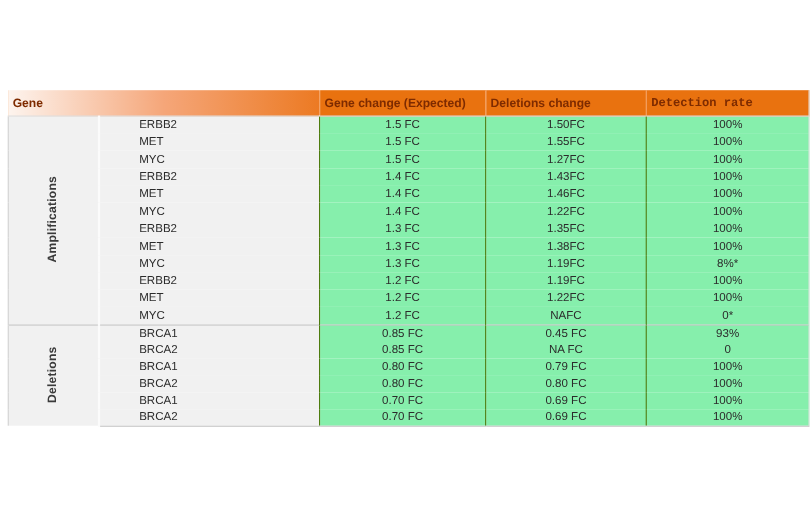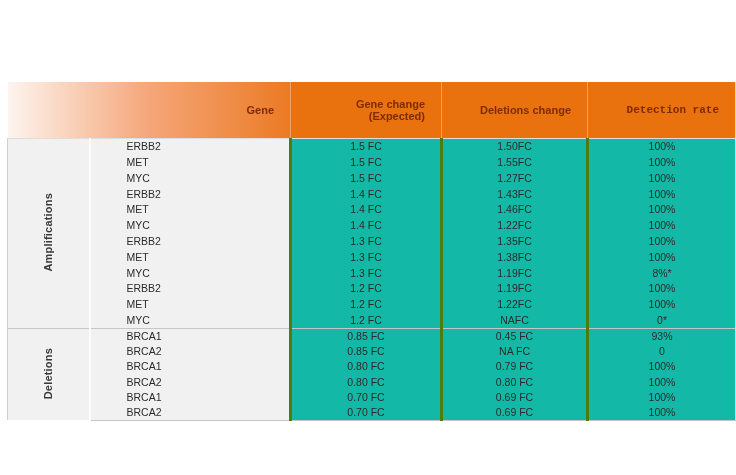--- a/index.html
+++ b/index.html
@@ -18,23 +18,23 @@
     table-layout: fixed;
   }
   thead th {
     height: 15px;
     font-size: 11px;
     font-weight: bold;
     color: #7E2B00;
     background: #E9720F;
     border-left: 1px solid #F4A264;
     border-bottom: 1px solid #DDDDDD;
-    text-align: right;
+    text-align: left;
     vertical-align: middle;
-    padding: 16px;
+    padding: 4px;
   }
   thead th.th-gene {
     background: linear-gradient(90deg, #FDF4EE 0%, #F5A679 50%, #EC7A23 100%);
     border-left: none;
   }
   thead th.th-last { border-right: 1px solid #E0E0E0; font-family: Liberation Mono, monospace; }
   tbody td, tbody th {
     padding: 0;
     font-size: 10.5px;
     font-weight: normal;
@@ -59,23 +59,23 @@
     color: #3A3A3A;
     letter-spacing: 0.2px;
   }
   .cell-gene {
     background: #F1F1F1;
     text-align: left;
     padding-left: 36px;
     border-left: 2px solid #FBFBFB;
   }
   .cell-data {
-    background: #14b8a6;
+    background: #86efac;
     text-align: center;
-    border-left: 3px solid #4d7c0f;
+    border-left: 1px solid #4d7c0f;
   }
   .cell-rate { border-right: 1px solid #E0E0E0; }
   tbody tr.section-start td,
   tbody tr.section-start th { border-top: 1px solid #C6C6C6; }
   tbody tr.last-row td,
   tbody tr.last-row th { border-bottom: 1px solid #C6C6C6; }
 </style>
 </head>
 <body>
 

